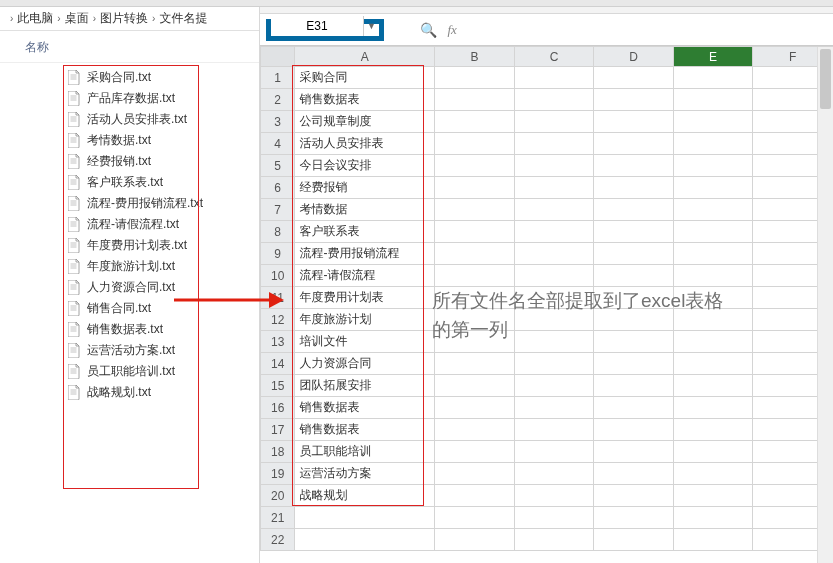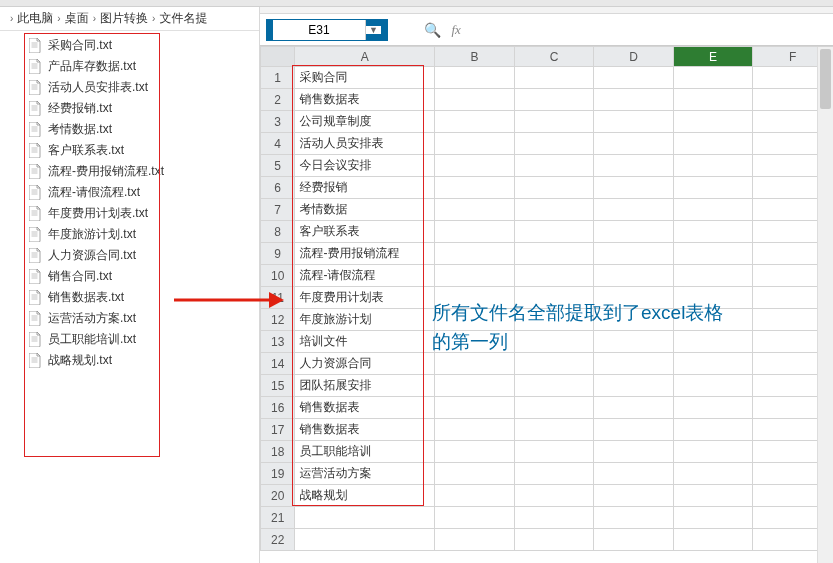--- a/index.html
+++ b/index.html
@@ -10,33 +10,33 @@
 .main { display: flex; height: 556px; }
 
 
 .explorer { width: 260px; border-right: 1px solid #d8d8d8; display: flex; flex-direction: column; }
 .breadcrumb { display: flex; align-items: center; padding: 4px 6px; font-size: 12px; border-bottom: 1px solid #e0e0e0; height: 24px; }
 .breadcrumb .sep { margin: 0 4px; color: #666; font-size: 10px; }
 .breadcrumb .crumb { color: #333; }
 
 .name-header { padding: 8px 15px 6px 25px; color: #5a6a8a; font-size: 12px; border-bottom: 1px solid #eee; }
 
-.file-list { flex: 1; padding: 4px 0 0 8px; position: relative; }
+.file-list { flex: 1; padding: 4px 0 0 8px; position: relative; margin-left: 39px; }
 .file-list .red-box { position: absolute; border: 1px solid #d22; top: 2px; left: 24px; width: 136px; height: 424px; pointer-events: none; }
 .file-row { display: flex; align-items: center; height: 21px; padding-left: 20px; }
 .file-icon { width: 14px; height: 16px; margin-right: 6px; display: inline-flex; align-items: center; justify-content: center; }
 .file-icon svg { width: 12px; height: 15px; }
 .file-name { font-size: 12px; color: #333; }
 
 
 .sheet { flex: 1; display: flex; flex-direction: column; background: #fff; position: relative; }
 .sheet-top-cut { height: 7px; background: #f3f3f3; border-bottom: 1px solid #d8d8d8; }
 
 .formula-bar { display: flex; align-items: center; height: 32px; border-bottom: 1px solid #ccc; background: #fff; padding: 0 6px; gap: 6px; }
-.name-box-wrap { display: flex; align-items: center; border: 7px solid #0369a1; height: 22px; }
+.name-box-wrap { display: flex; align-items: flex-end; border: 5px solid #0369a1; height: 22px; }
 .name-box { width: 92px; height: 20px; border: none; text-align: center; font-size: 12px; outline: none; background: #fff; }
 .name-drop { width: 16px; height: 20px; border-left: 1px solid #ccc; display: flex; align-items: center; justify-content: center; color: #666; font-size: 9px; }
 .fx-icons { display: flex; align-items: center; gap: 10px; margin-left: 30px; color: #888; }
 .fx-search { font-size: 14px; }
 .fx-label { font-style: italic; font-family: "Times New Roman", serif; font-size: 13px; }
 
 .grid-wrap { flex: 1; overflow: hidden; position: relative; }
 .grid-wrap .red-box2 { position: absolute; border: 1px solid #d22; top: 19px; left: 32px; width: 132px; height: 441px; pointer-events: none; z-index: 5; }
 
 table.grid { border-collapse: collapse; width: 100%; }
@@ -46,21 +46,21 @@
 .grid thead th.col { width: 74px; }
 .grid thead th.colA { width: 130px; }
 .grid thead th.sel { background: #2e7d32; color: #fff; }
 .grid tbody th { background: #e8eaec; width: 32px; text-align: center; color: #555; height: 22px; }
 .grid tbody td { padding: 0 4px; height: 22px; background: #fff; }
 
 
 .arrow { position: absolute; top: 288px; left: 174px; width: 110px; height: 24px; z-index: 20; pointer-events: none; }
 
 
-.annotation { position: absolute; top: 298px; left: 432px; width: 392px; color: #0369a1; font-size: 19px; line-height: 1.55; z-index: 10; pointer-events: none; }
+.annotation { position: absolute; top: 286px; left: 432px; width: 392px; color: #737373; font-size: 19px; line-height: 1.55; z-index: 10; pointer-events: none; }
 
 .vscroll { position: absolute; right: 0; top: 40px; bottom: 0; width: 16px; background: #f0f0f0; border-left: 1px solid #ddd; }
 .vscroll .thumb { position: absolute; top: 2px; left: 2px; right: 2px; height: 60px; background: #c8c8c8; border-radius: 2px; }
 
 </style>
 </head>
 <body>
 
 <div class="top-cut"></div>
 
@@ -70,20 +70,21 @@
     <div class="breadcrumb">
       <span class="sep">›</span>
       <span class="crumb">此电脑</span>
       <span class="sep">›</span>
       <span class="crumb">桌面</span>
       <span class="sep">›</span>
       <span class="crumb">图片转换</span>
       <span class="sep">›</span>
       <span class="crumb">文件名提</span>
     </div>
+    <div class="name-header">名称</div>
     <div class="file-list" id="file-list">
       <div class="red-box"></div>
     <div class="file-row">
           <span class="file-icon">
             <svg viewBox="0 0 12 15">
               <path d="M1 0h7l3 3v11a1 1 0 0 1-1 1H1a1 1 0 0 1-1-1V1a1 1 0 0 1 1-1z" fill="#fff" stroke="#8a8a8a" stroke-width="0.8"></path>
               <path d="M8 0v3h3" fill="none" stroke="#8a8a8a" stroke-width="0.8"></path>
               <line x1="2.5" y1="5" x2="8.5" y2="5" stroke="#aaa" stroke-width="0.7"></line>
               <line x1="2.5" y1="7" x2="8.5" y2="7" stroke="#aaa" stroke-width="0.7"></line>
               <line x1="2.5" y1="9" x2="8.5" y2="9" stroke="#aaa" stroke-width="0.7"></line>
@@ -118,33 +119,33 @@
         <div class="file-row">
           <span class="file-icon">
             <svg viewBox="0 0 12 15">
               <path d="M1 0h7l3 3v11a1 1 0 0 1-1 1H1a1 1 0 0 1-1-1V1a1 1 0 0 1 1-1z" fill="#fff" stroke="#8a8a8a" stroke-width="0.8"></path>
               <path d="M8 0v3h3" fill="none" stroke="#8a8a8a" stroke-width="0.8"></path>
               <line x1="2.5" y1="5" x2="8.5" y2="5" stroke="#aaa" stroke-width="0.7"></line>
               <line x1="2.5" y1="7" x2="8.5" y2="7" stroke="#aaa" stroke-width="0.7"></line>
               <line x1="2.5" y1="9" x2="8.5" y2="9" stroke="#aaa" stroke-width="0.7"></line>
             </svg>
           </span>
+          <span class="file-name">考情数据.txt</span>
+        </div>
+        <div class="file-row">
+          <span class="file-icon">
+            <svg viewBox="0 0 12 15">
+              <path d="M1 0h7l3 3v11a1 1 0 0 1-1 1H1a1 1 0 0 1-1-1V1a1 1 0 0 1 1-1z" fill="#fff" stroke="#8a8a8a" stroke-width="0.8"></path>
+              <path d="M8 0v3h3" fill="none" stroke="#8a8a8a" stroke-width="0.8"></path>
+              <line x1="2.5" y1="5" x2="8.5" y2="5" stroke="#aaa" stroke-width="0.7"></line>
+              <line x1="2.5" y1="7" x2="8.5" y2="7" stroke="#aaa" stroke-width="0.7"></line>
+              <line x1="2.5" y1="9" x2="8.5" y2="9" stroke="#aaa" stroke-width="0.7"></line>
+            </svg>
+          </span>
           <span class="file-name">经费报销.txt</span>
-        </div>
-        <div class="file-row">
-          <span class="file-icon">
-            <svg viewBox="0 0 12 15">
-              <path d="M1 0h7l3 3v11a1 1 0 0 1-1 1H1a1 1 0 0 1-1-1V1a1 1 0 0 1 1-1z" fill="#fff" stroke="#8a8a8a" stroke-width="0.8"></path>
-              <path d="M8 0v3h3" fill="none" stroke="#8a8a8a" stroke-width="0.8"></path>
-              <line x1="2.5" y1="5" x2="8.5" y2="5" stroke="#aaa" stroke-width="0.7"></line>
-              <line x1="2.5" y1="7" x2="8.5" y2="7" stroke="#aaa" stroke-width="0.7"></line>
-              <line x1="2.5" y1="9" x2="8.5" y2="9" stroke="#aaa" stroke-width="0.7"></line>
-            </svg>
-          </span>
-          <span class="file-name">考情数据.txt</span>
         </div>
         <div class="file-row">
           <span class="file-icon">
             <svg viewBox="0 0 12 15">
               <path d="M1 0h7l3 3v11a1 1 0 0 1-1 1H1a1 1 0 0 1-1-1V1a1 1 0 0 1 1-1z" fill="#fff" stroke="#8a8a8a" stroke-width="0.8"></path>
               <path d="M8 0v3h3" fill="none" stroke="#8a8a8a" stroke-width="0.8"></path>
               <line x1="2.5" y1="5" x2="8.5" y2="5" stroke="#aaa" stroke-width="0.7"></line>
               <line x1="2.5" y1="7" x2="8.5" y2="7" stroke="#aaa" stroke-width="0.7"></line>
               <line x1="2.5" y1="9" x2="8.5" y2="9" stroke="#aaa" stroke-width="0.7"></line>
             </svg>

